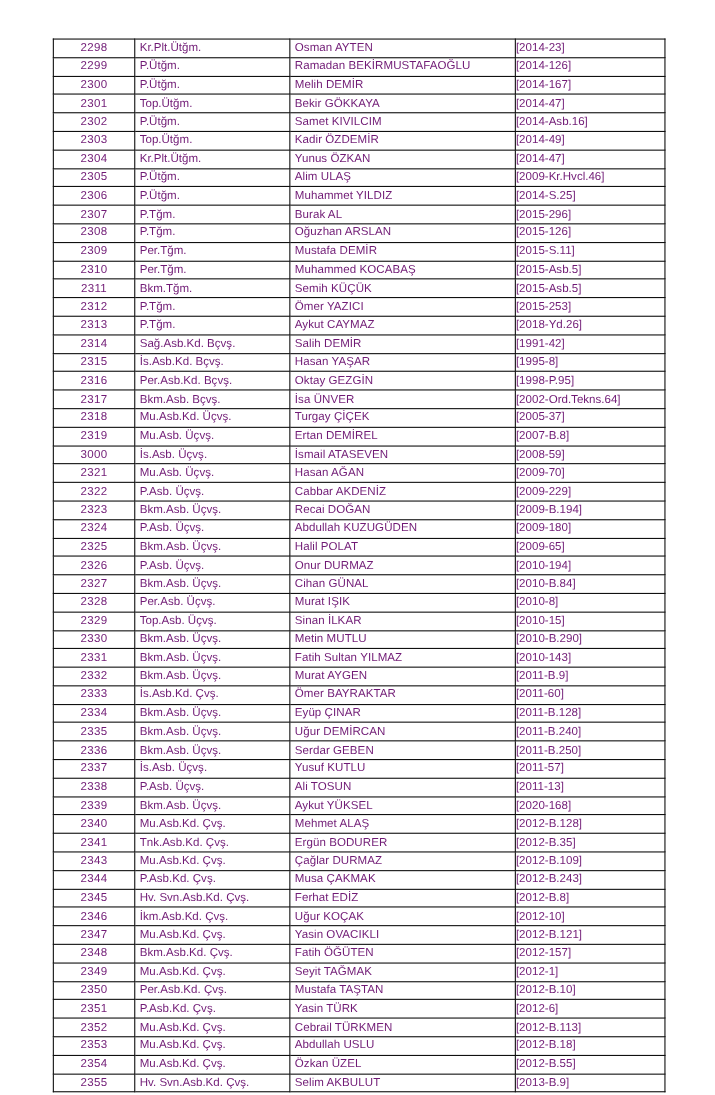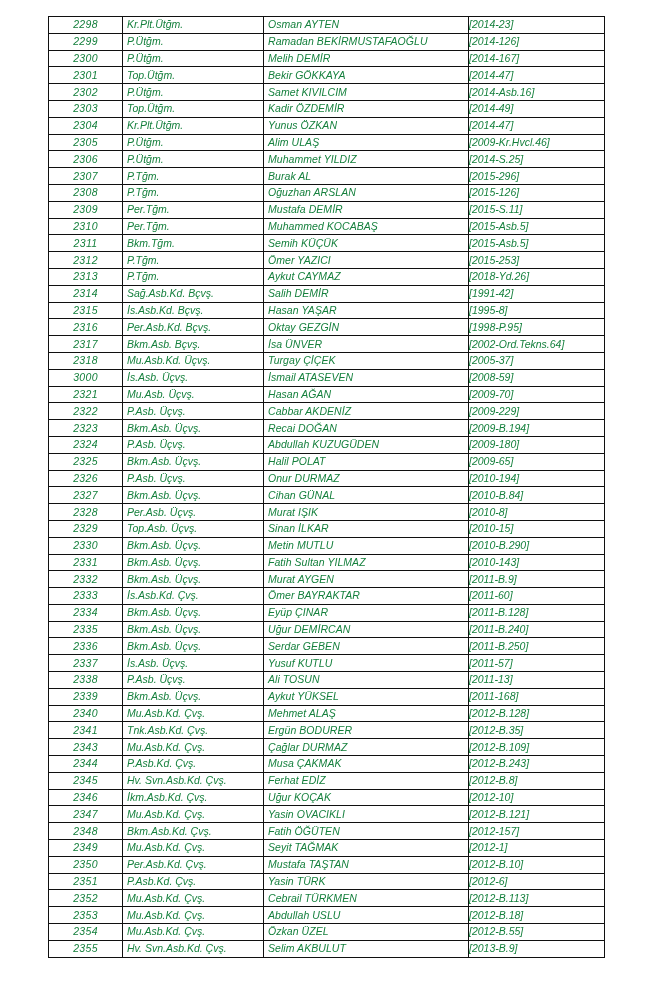--- a/index.html
+++ b/index.html
@@ -23,26 +23,25 @@
     width: 650px;
     height: 995px;
     background: #ffffff;
     overflow: hidden;
   }
 
   
   #roster {
     position: absolute;
     left: 48px;
-    top: 16px;
+    top: 35px;
     width: 556px;
     border-collapse: collapse;
     table-layout: fixed;
-    color: #15803d;
-    font-style: italic;
+    color: #701a75;
   }
 
   #roster col.c-no    { width: 74px;  }
   #roster col.c-rank  { width: 141px; }
   #roster col.c-name  { width: 205px; }
   #roster col.c-reg   { width: 136px; }
 
   #roster td {
     height: 15.8px;
     padding: 0;
@@ -202,20 +201,26 @@
           <td class="col-name">İsa ÜNVER</td>
           <td class="col-registry">[2002-Ord.Tekns.64]</td>
         </tr>
         <tr>
           <td class="col-no">2318</td>
           <td class="col-rank">Mu.Asb.Kd. Üçvş.</td>
           <td class="col-name">Turgay ÇİÇEK</td>
           <td class="col-registry">[2005-37]</td>
         </tr>
         <tr>
+          <td class="col-no">2319</td>
+          <td class="col-rank">Mu.Asb. Üçvş.</td>
+          <td class="col-name">Ertan DEMİREL</td>
+          <td class="col-registry">[2007-B.8]</td>
+        </tr>
+        <tr>
           <td class="col-no">3000</td>
           <td class="col-rank">İs.Asb. Üçvş.</td>
           <td class="col-name">İsmail ATASEVEN</td>
           <td class="col-registry">[2008-59]</td>
         </tr>
         <tr>
           <td class="col-no">2321</td>
           <td class="col-rank">Mu.Asb. Üçvş.</td>
           <td class="col-name">Hasan AĞAN</td>
           <td class="col-registry">[2009-70]</td>
@@ -319,21 +324,21 @@
         <tr>
           <td class="col-no">2338</td>
           <td class="col-rank">P.Asb. Üçvş.</td>
           <td class="col-name">Ali TOSUN</td>
           <td class="col-registry">[2011-13]</td>
         </tr>
         <tr>
           <td class="col-no">2339</td>
           <td class="col-rank">Bkm.Asb. Üçvş.</td>
           <td class="col-name">Aykut YÜKSEL</td>
-          <td class="col-registry">[2011-168]</td>
+          <td class="col-registry">[2020-168]</td>
         </tr>
         <tr>
           <td class="col-no">2340</td>
           <td class="col-rank">Mu.Asb.Kd. Çvş.</td>
           <td class="col-name">Mehmet ALAŞ</td>
           <td class="col-registry">[2012-B.128]</td>
         </tr>
         <tr>
           <td class="col-no">2341</td>
           <td class="col-rank">Tnk.Asb.Kd. Çvş.</td>

